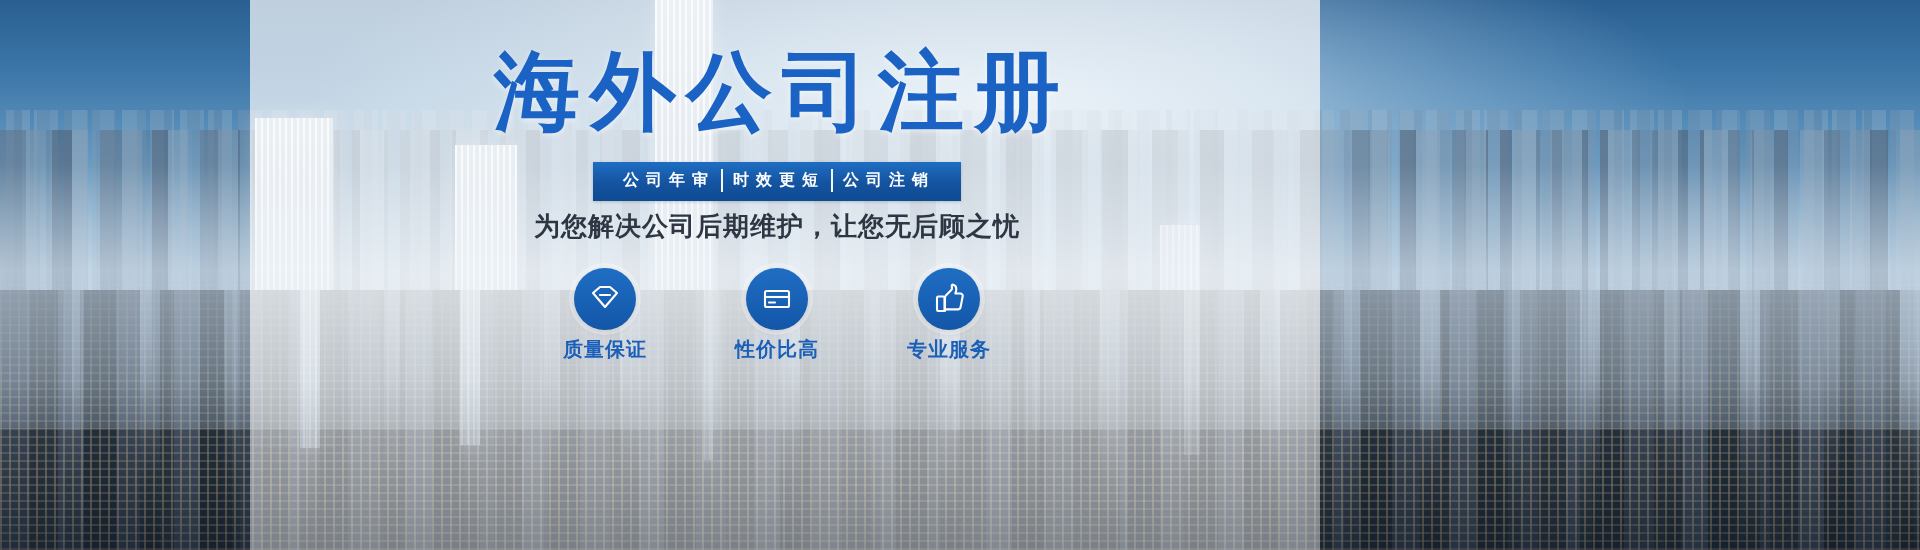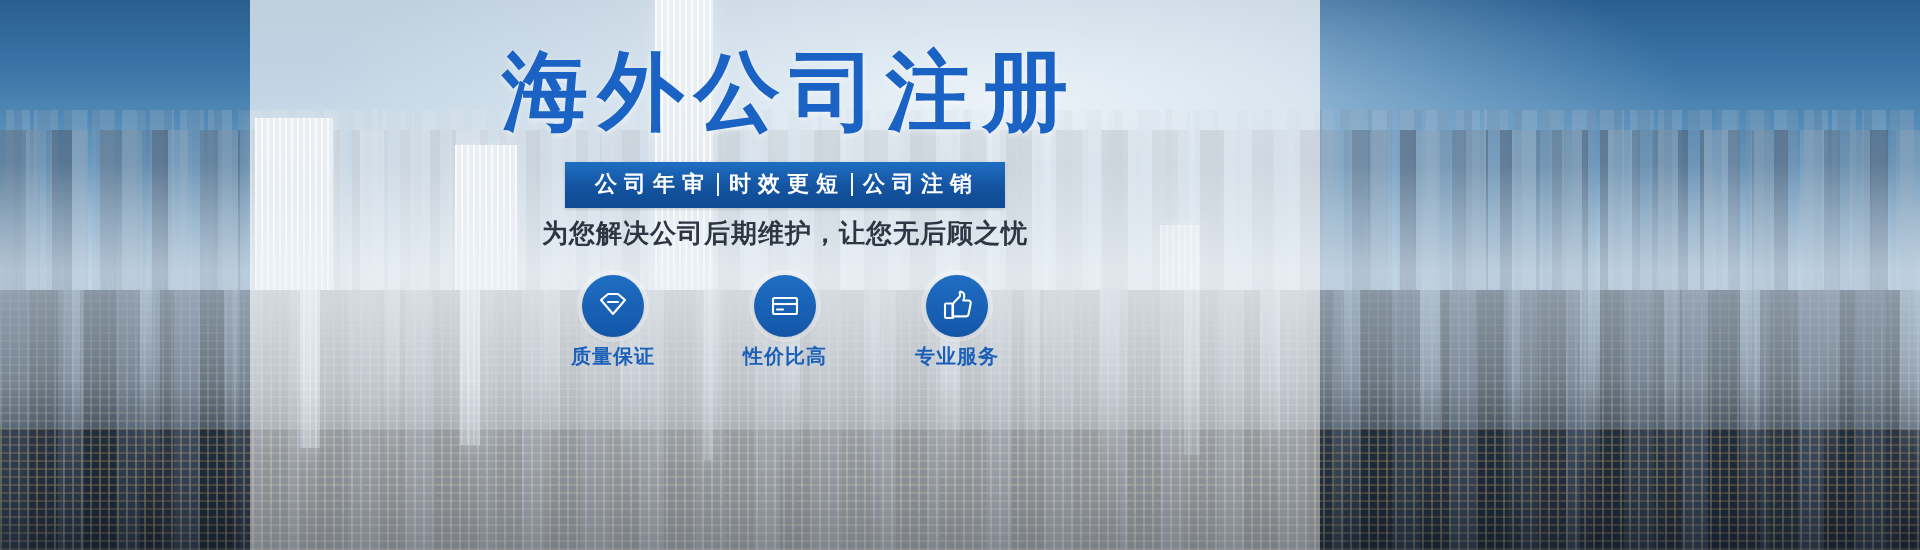--- a/index.html
+++ b/index.html
@@ -132,36 +132,36 @@
   }
 
   
   .panel{
     position:absolute;left:250px;top:0;width:1070px;height:550px;
     background:linear-gradient(180deg, rgba(255,255,255,.70) 0%, rgba(255,255,255,.62) 55%, rgba(255,255,255,.42) 100%);
   }
 
   
   .content{
-    position:absolute;left:250px;top:0;width:1070px;height:550px;
+    position:absolute;left:242px;top:0;width:1070px;height:550px;
     display:flex;flex-direction:column;align-items:center;
   }
   .title{
     margin-top:48px;
     font-size:86px;line-height:1;font-weight:700;
     letter-spacing:10px;
     color:#1a62c4;
     text-shadow:0 2px 6px rgba(255,255,255,.55);
     padding-left:10px;
   }
   .subbar{
     margin-top:28px;
     background:linear-gradient(180deg,#1f6ec3 0%,#14539f 55%,#0f4a93 100%);
     color:#ffffff;
-    font-size:22px;font-weight:700;letter-spacing:7px;
+    font-size:16px;font-weight:700;letter-spacing:7px;
     padding:7px 26px 9px 30px;
     display:flex;align-items:center;
     box-shadow:0 1px 3px rgba(0,0,0,.18);
   }
   .subbar .sep{
     display:inline-block;width:2px;height:23px;background:#ffffff;
     margin:0 10px 0 6px;opacity:.95;
   }
   .line1{
     margin-top:20px;

